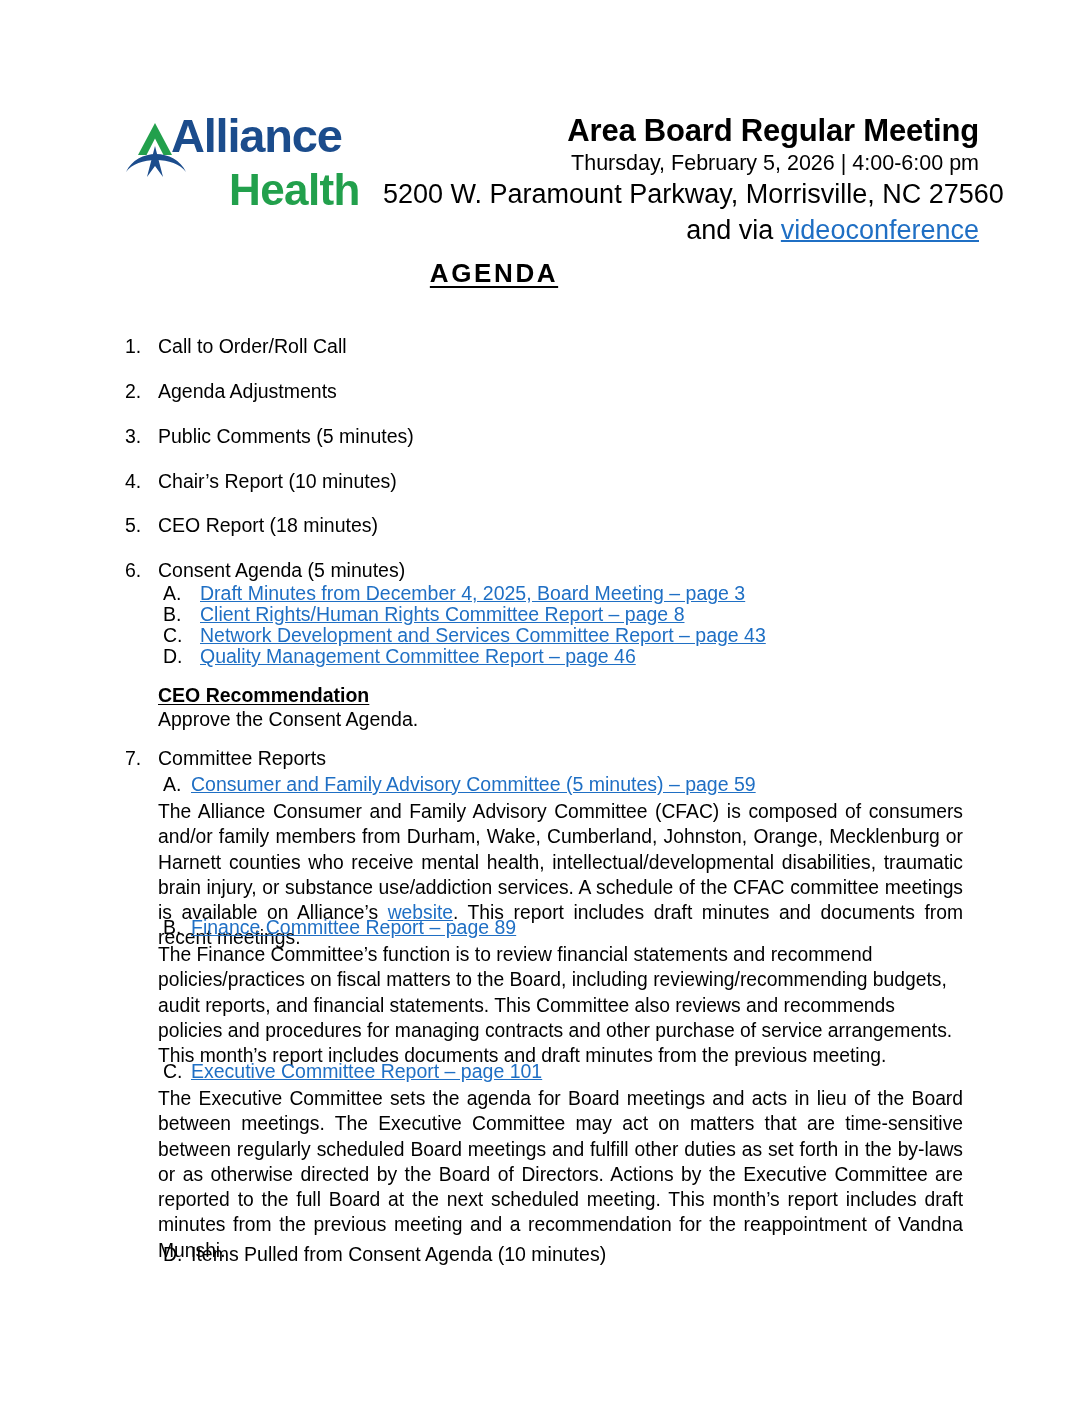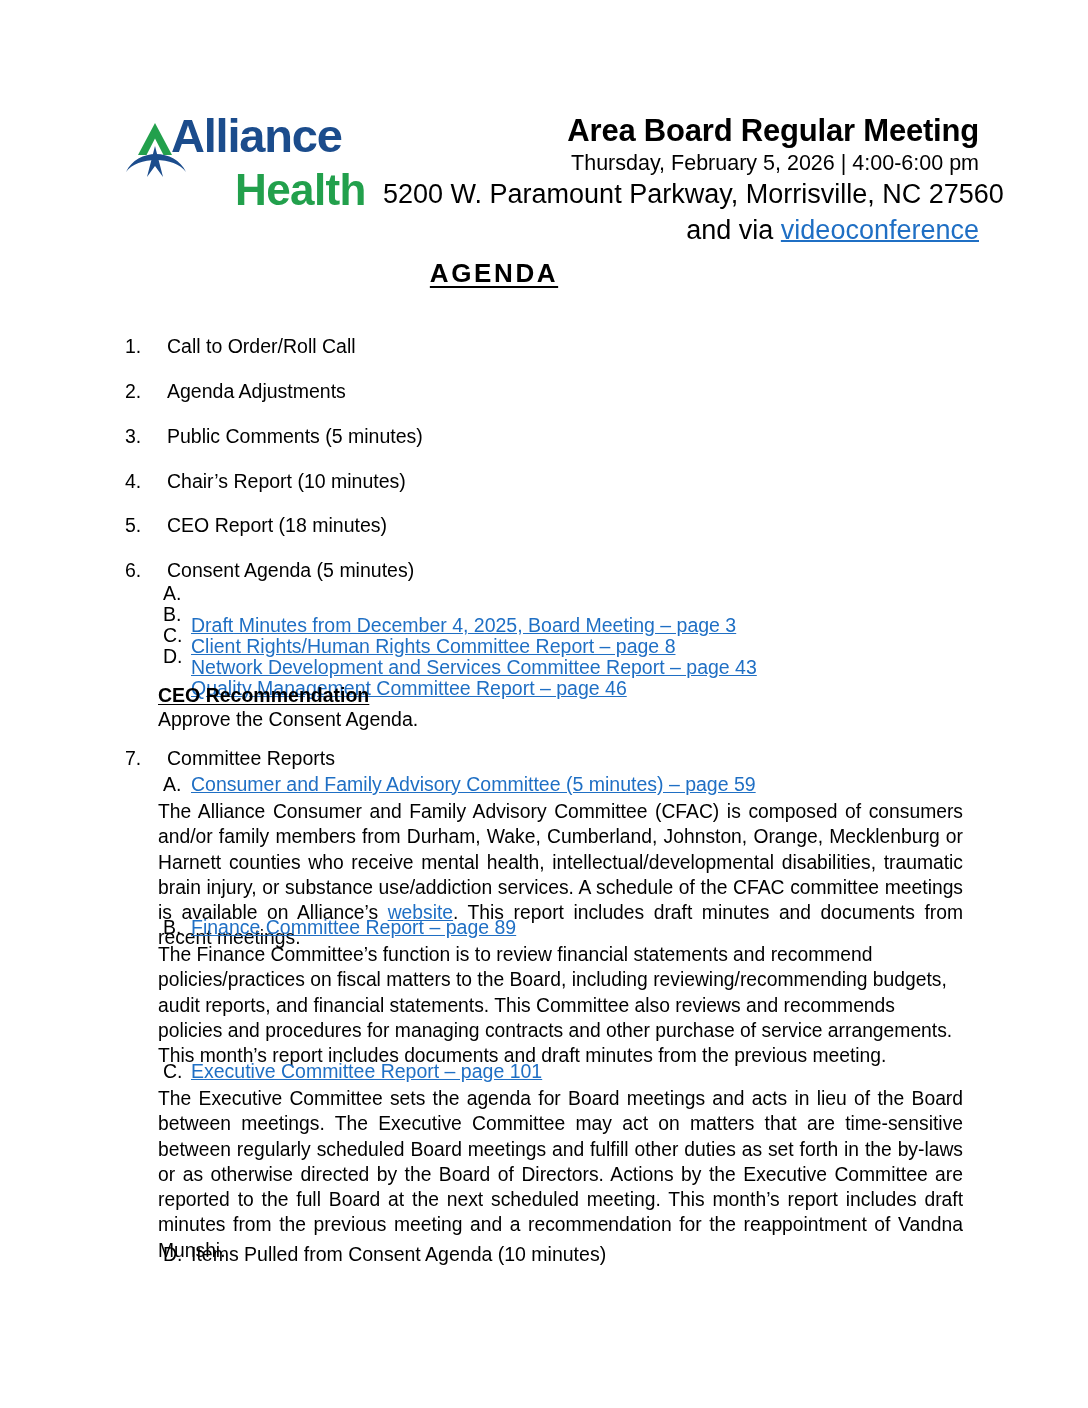--- a/index.html
+++ b/index.html
@@ -52,21 +52,21 @@
     top: 0px;
     font-size: 47px;
     font-weight: bold;
     letter-spacing: -1.2px;
     color: #1B4C8C;
     line-height: 1;
     white-space: nowrap;
   }
   .logo-health {
     position: absolute;
-    left: 110px;
+    left: 104px;
     top: 56px;
     font-size: 44px;
     font-weight: bold;
     letter-spacing: -0.6px;
     color: #22A04C;
     line-height: 1;
     white-space: nowrap;
   }
 
   
@@ -131,21 +131,21 @@
   }
   .agenda-item .num {
     position: absolute;
     left: 0;
     top: 0;
     width: 28px;
     text-align: left;
   }
   .agenda-item .itext {
     display: block;
-    margin-left: 42px;
+    margin-left: 33px;
   }
 
   .sub-list {
     position: absolute;
     left: 163px;
     width: 810px;
     font-size: 19.5px;
     line-height: 1.07;
   }
   .sub-row {
@@ -154,23 +154,22 @@
     white-space: nowrap;
   }
   .sub-row .letter {
     position: absolute;
     left: 0;
     top: 0;
     width: 26px;
   }
   .sub-row .slabel {
     position: absolute;
-    left: 28px;
-    top: 0;
-    margin-top: 32px;
+    left: 37px;
+    top: 0;
   }
 
   .ceo-block {
     position: absolute;
     left: 158px;
     width: 700px;
     font-size: 19.5px;
     line-height: 1.1;
   }
   .ceo-head {

